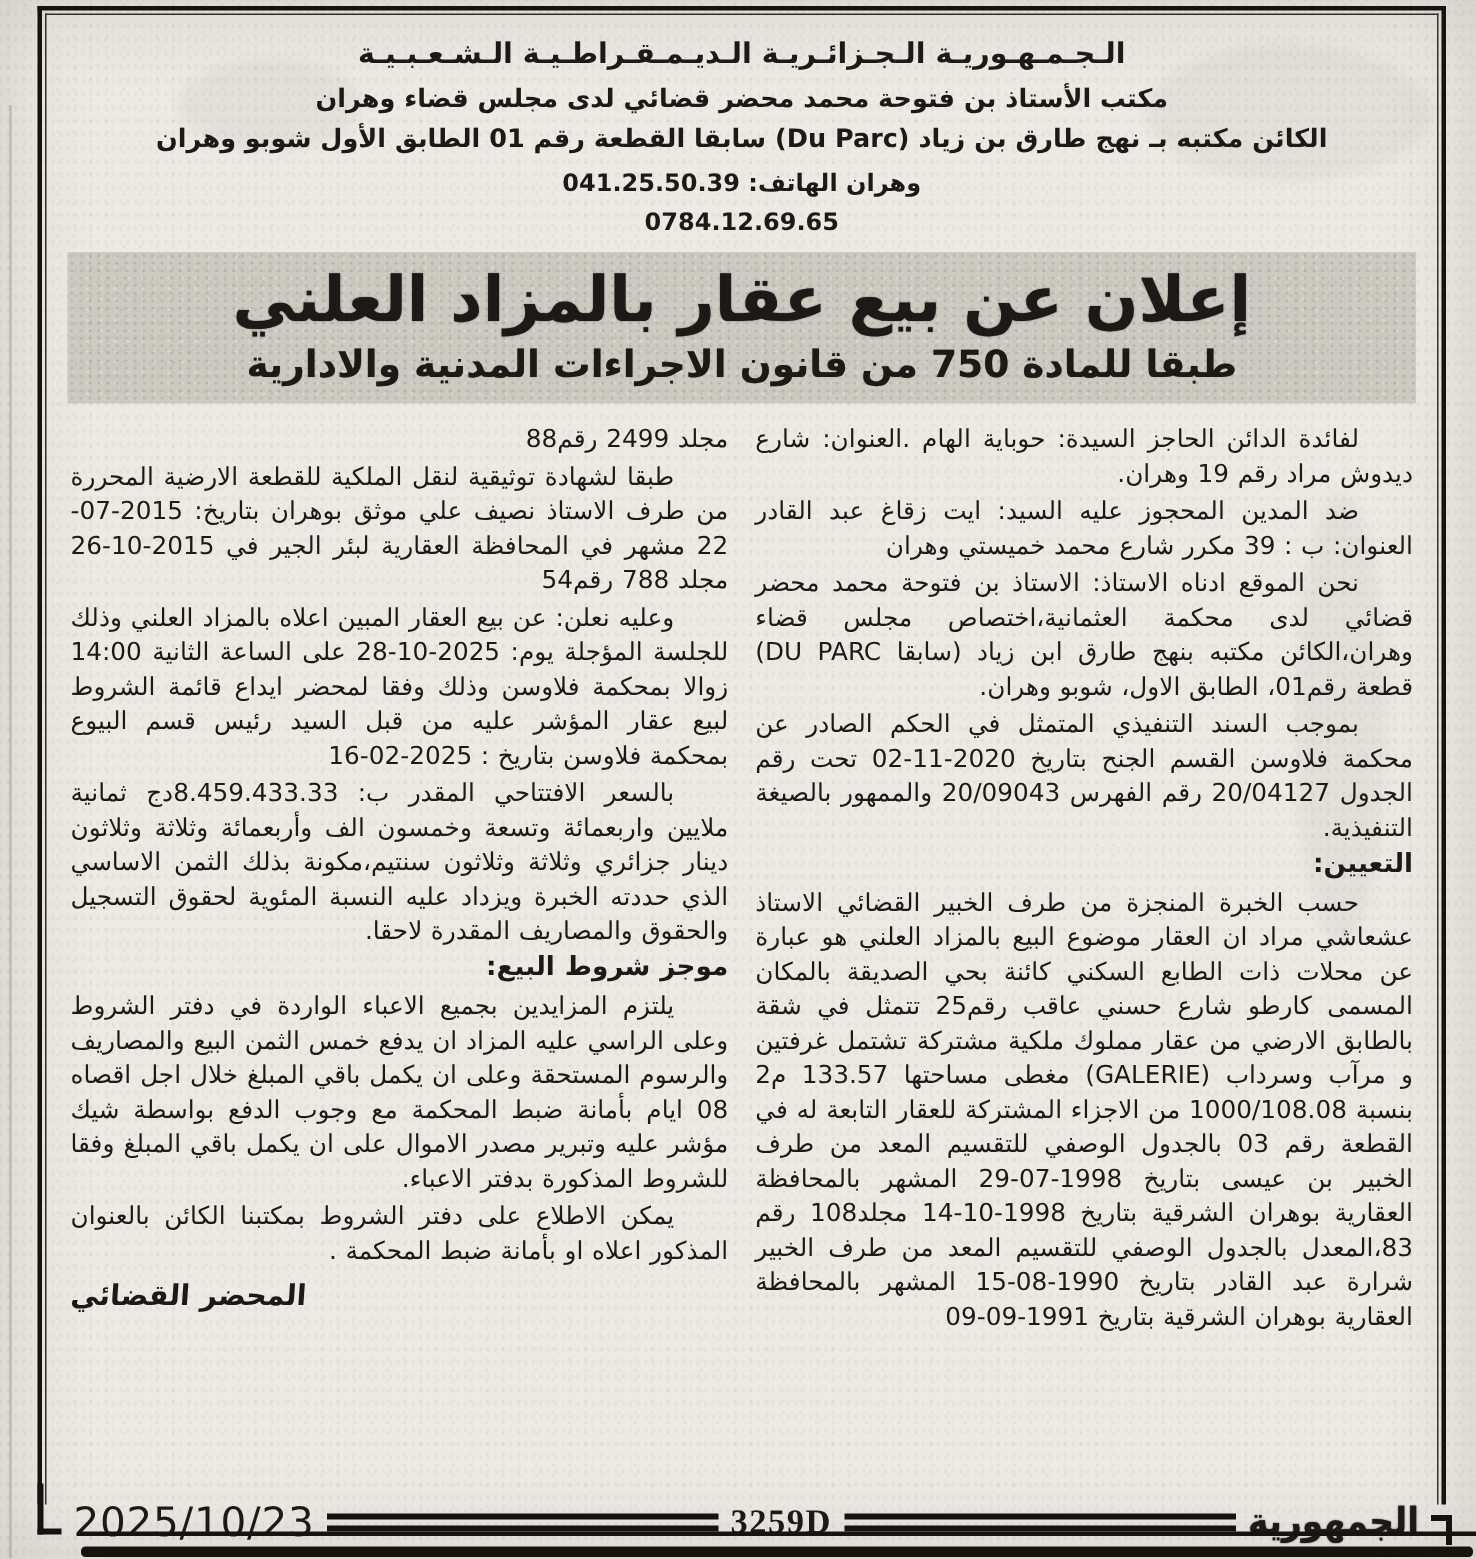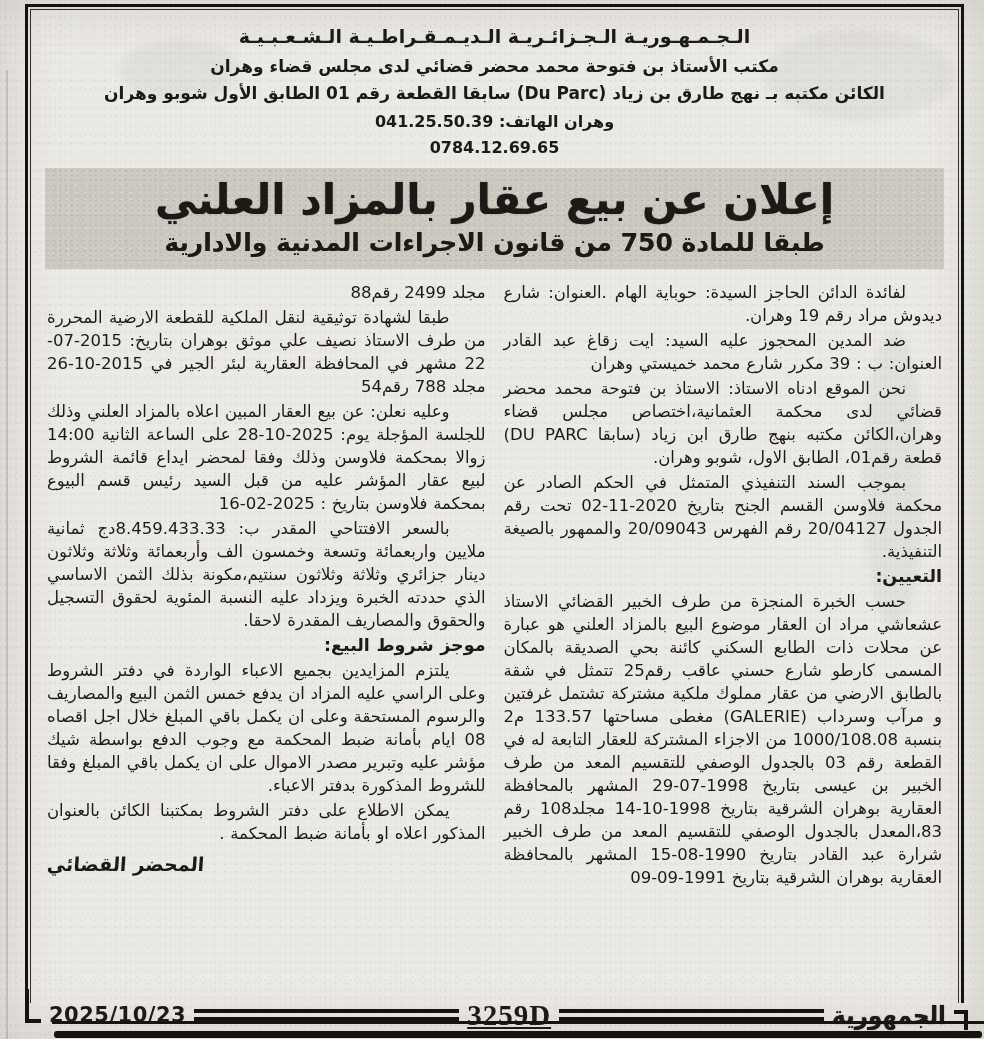--- a/index.html
+++ b/index.html
@@ -41,24 +41,24 @@
   .para{margin:0 0 2px;text-align:justify;text-indent:36px;word-spacing:.5px;}
   .para.flush{text-indent:0;}
   .para.heading{font-weight:bold;text-indent:0;font-size:17.5px;}
   .para.signature{font-weight:bold;text-indent:0;text-align:left;font-size:19px;margin-top:8px;
         transform:skewX(-4deg);}
 
   .footer-row{position:absolute;left:25px;right:16px;bottom:10px;height:28px;
         display:flex;align-items:center;direction:ltr;gap:8px;z-index:6;}
   .corner-bl{width:12px;height:30px;border-left:4px solid #15130f;border-bottom:4px solid #15130f;
         transform:translateY(-9px);}
-  .footer-date{font-size:21px;font-weight:bold;letter-spacing:.5px;}
+  .footer-date{font-size:27px;font-weight:normal;letter-spacing:.5px;}
   .rule{flex:1;height:12px;box-sizing:border-box;
         border-top:4px solid #15130f;border-bottom:4px solid #15130f;}
-  .footer-ref{font-size:29px;font-weight:bold;font-family:"Liberation Serif",serif;letter-spacing:1px;text-decoration:underline;}
+  .footer-ref{font-size:23px;font-weight:bold;font-family:"Liberation Serif",serif;letter-spacing:1px;}
   .footer-brand{font-size:23px;font-weight:900;transform:scaleY(1.08);
         text-shadow:0 0 1px #1a1a1a;}
   .corner-br{width:10px;height:16px;border-right:4px solid #15130f;border-top:4px solid #15130f;
         transform:translateY(5px);}
 
   .next-ad-bar{position:absolute;left:52px;right:0;bottom:1px;height:14px;
         border-top:3px solid #17140f;z-index:6;}
   .next-ad-bar::after{content:"";position:absolute;left:2px;right:2px;bottom:0;height:7px;
         background:#17140f;border-radius:3px;}
 </style>

